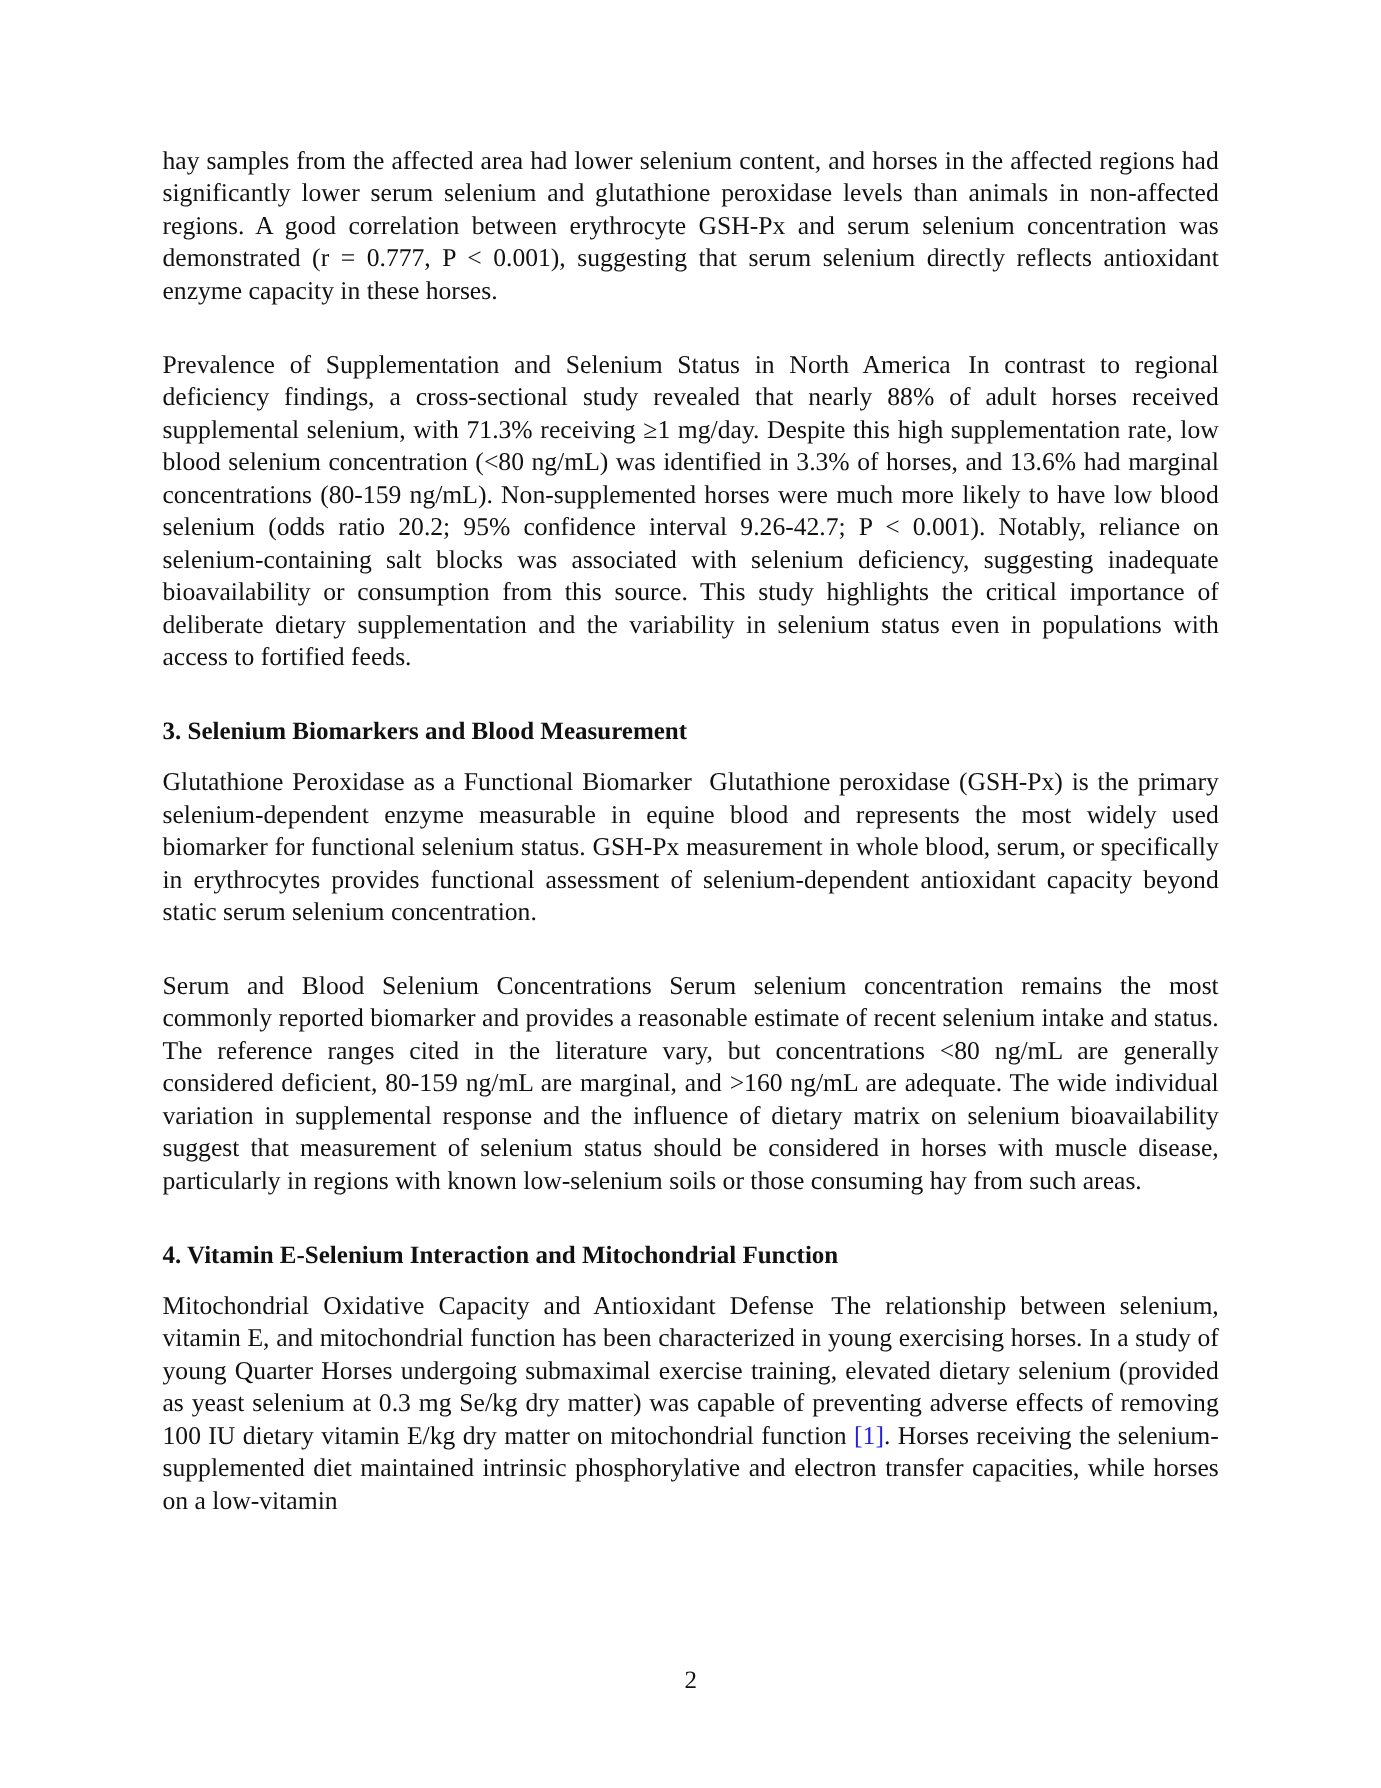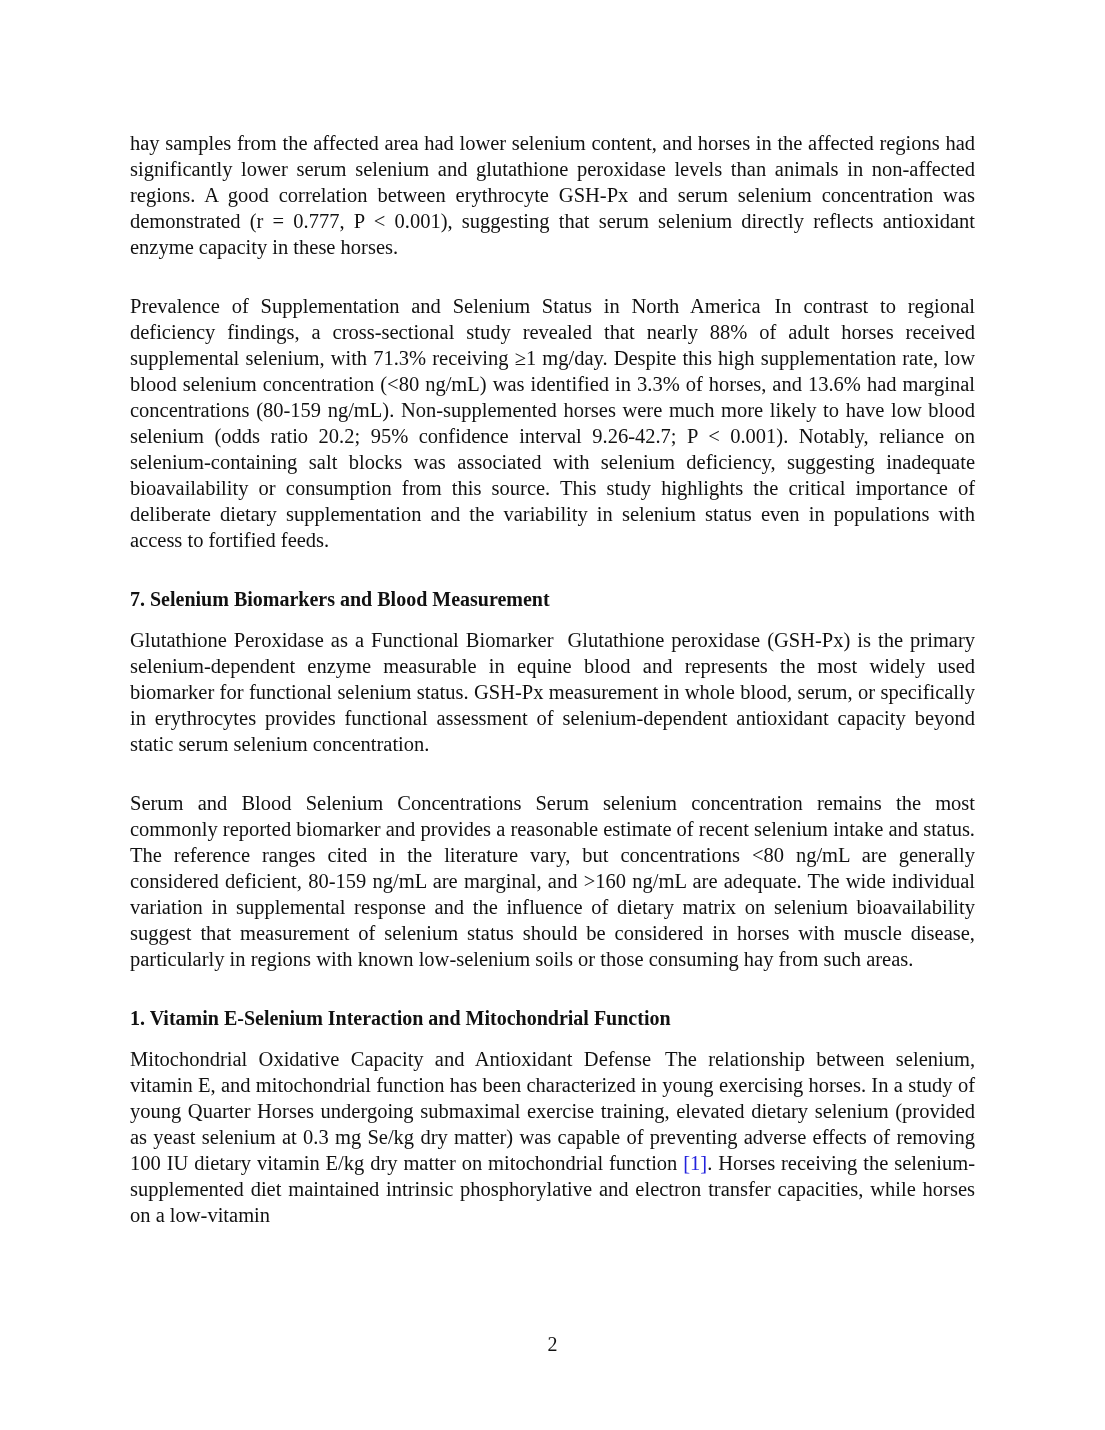--- a/index.html
+++ b/index.html
@@ -1,18 +1,18 @@
 <!DOCTYPE html>
 <html><head>
 <meta charset="utf-8">
 <style>
   html, body { margin: 0; padding: 0; background: #ffffff; }
   body { width: 1105px; height: 1430px; position: relative; overflow: hidden; }
   .page {
-    position: absolute; left: 130px; top: 130px; width: 845px;
+    position: absolute; left: 130px; top: 116px; width: 845px;
     font-family: "Liberation Serif", "DejaVu Serif", serif;
     font-size: 20.5px; line-height: 26px; color: #111;
   }
   p { margin: 0; text-align: justify; }
   .para { margin-bottom: 33px; }
   .runin { font-weight: normal; margin-right: 14px; }
   h3 { font-size: 20px; font-weight: bold; margin: 0 0 15px 0; line-height: 26px; }
   .cite { color: #2222dd; }
   .pagenum {
     position: absolute; left: 0; width: 1105px; top: 1333px; text-align: center;
@@ -20,24 +20,24 @@
   }
 </style>
 </head>
 <body>
 
 <div class="page">
   <p class="para">hay samples from the affected area had lower selenium content, and horses in the affected regions had significantly lower serum selenium and glutathione peroxidase levels than animals in non-affected regions.  A good correlation between erythrocyte GSH-Px and serum selenium concentration was demonstrated (r = 0.777, P &lt; 0.001), suggesting that serum selenium directly reflects antioxidant enzyme capacity in these horses.</p>
 
   <p class="para"><span class="runin">Prevalence of Supplementation and Selenium Status in North America</span><span>In contrast to regional deficiency findings, a cross-sectional study revealed that nearly 88% of adult horses received supplemental selenium, with 71.3% receiving ≥1 mg/day.  Despite this high supplementation rate, low blood selenium concentration (&lt;80 ng/mL) was identified in 3.3% of horses, and 13.6% had marginal concentrations (80-159 ng/mL). Non-supplemented horses were much more likely to have low blood selenium (odds ratio 20.2; 95% confidence interval 9.26-42.7; P &lt; 0.001).  Notably, reliance on selenium-containing salt blocks was associated with selenium deficiency, suggesting inadequate bioavailability or consumption from this source.  This study highlights the critical importance of deliberate dietary supplementation and the variability in selenium status even in populations with access to fortified feeds.</span></p>
 
-  <h3>7. Selenium Biomarkers and Blood Measurement</h3>
+  <h3>3. Selenium Biomarkers and Blood Measurement</h3>
 
   <p class="para"><span class="runin">Glutathione Peroxidase as a Functional Biomarker</span><span>Glutathione peroxidase (GSH-Px) is the primary selenium-dependent enzyme measurable in equine blood and represents the most widely used biomarker for functional selenium status.  GSH-Px measurement in whole blood, serum, or specifically in erythrocytes provides functional assessment of selenium-dependent antioxidant capacity beyond static serum selenium concentration.</span></p>
 
   <p class="para"><span class="runin">Serum and Blood Selenium Concentrations</span><span>Serum selenium concentration remains the most commonly reported biomarker and provides a reasonable estimate of recent selenium intake and status.  The reference ranges cited in the literature vary, but concentrations &lt;80 ng/mL are generally considered deficient, 80-159 ng/mL are marginal, and &gt;160 ng/mL are adequate.  The wide individual variation in supplemental response and the influence of dietary matrix on selenium bioavailability suggest that measurement of selenium status should be considered in horses with muscle disease, particularly in regions with known low-selenium soils or those consuming hay from such areas.</span></p>
 
-  <h3>1. Vitamin E-Selenium Interaction and Mitochondrial Function</h3>
+  <h3>4. Vitamin E-Selenium Interaction and Mitochondrial Function</h3>
 
   <p><span class="runin">Mitochondrial Oxidative Capacity and Antioxidant Defense</span><span>The relationship between selenium, vitamin E, and mitochondrial function has been characterized in young exercising horses.  In a study of young Quarter Horses undergoing submaximal exercise training, elevated dietary selenium (provided as yeast selenium at 0.3 mg Se/kg dry matter) was capable of preventing adverse effects of removing 100 IU dietary vitamin E/kg dry matter on mitochondrial function </span><span class="cite">[1]</span><span>.  Horses receiving the selenium-supplemented diet maintained intrinsic phosphorylative and electron transfer capacities, while horses on a low-vitamin</span></p>
 </div>
 
 <div class="pagenum">2</div>
 
 </body></html>

